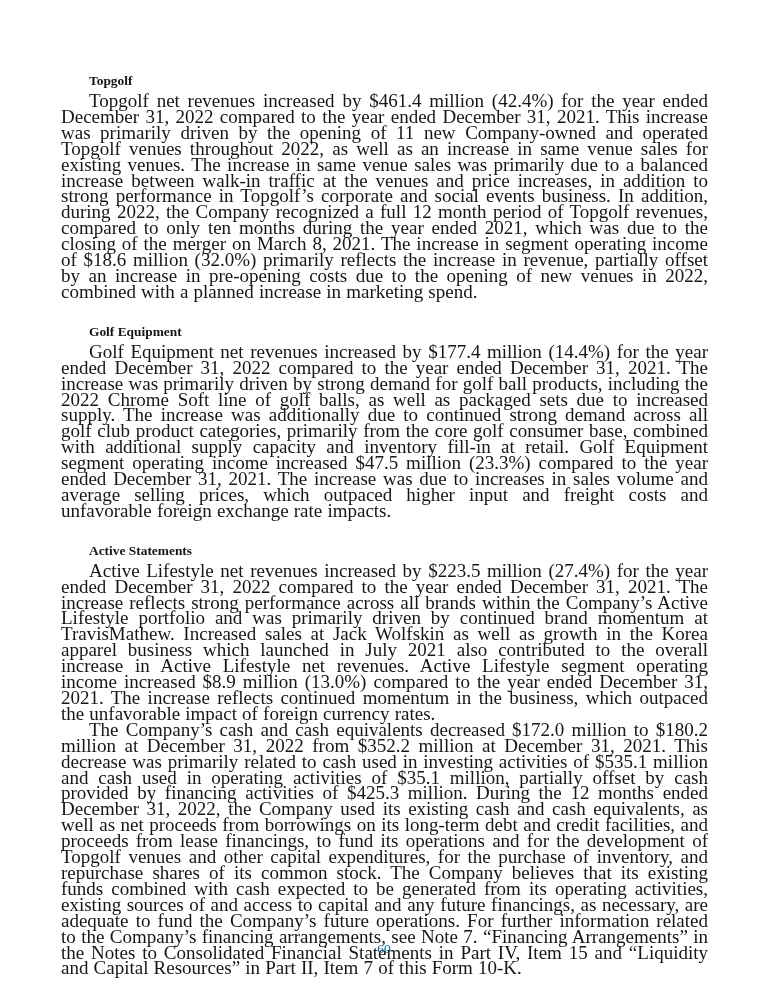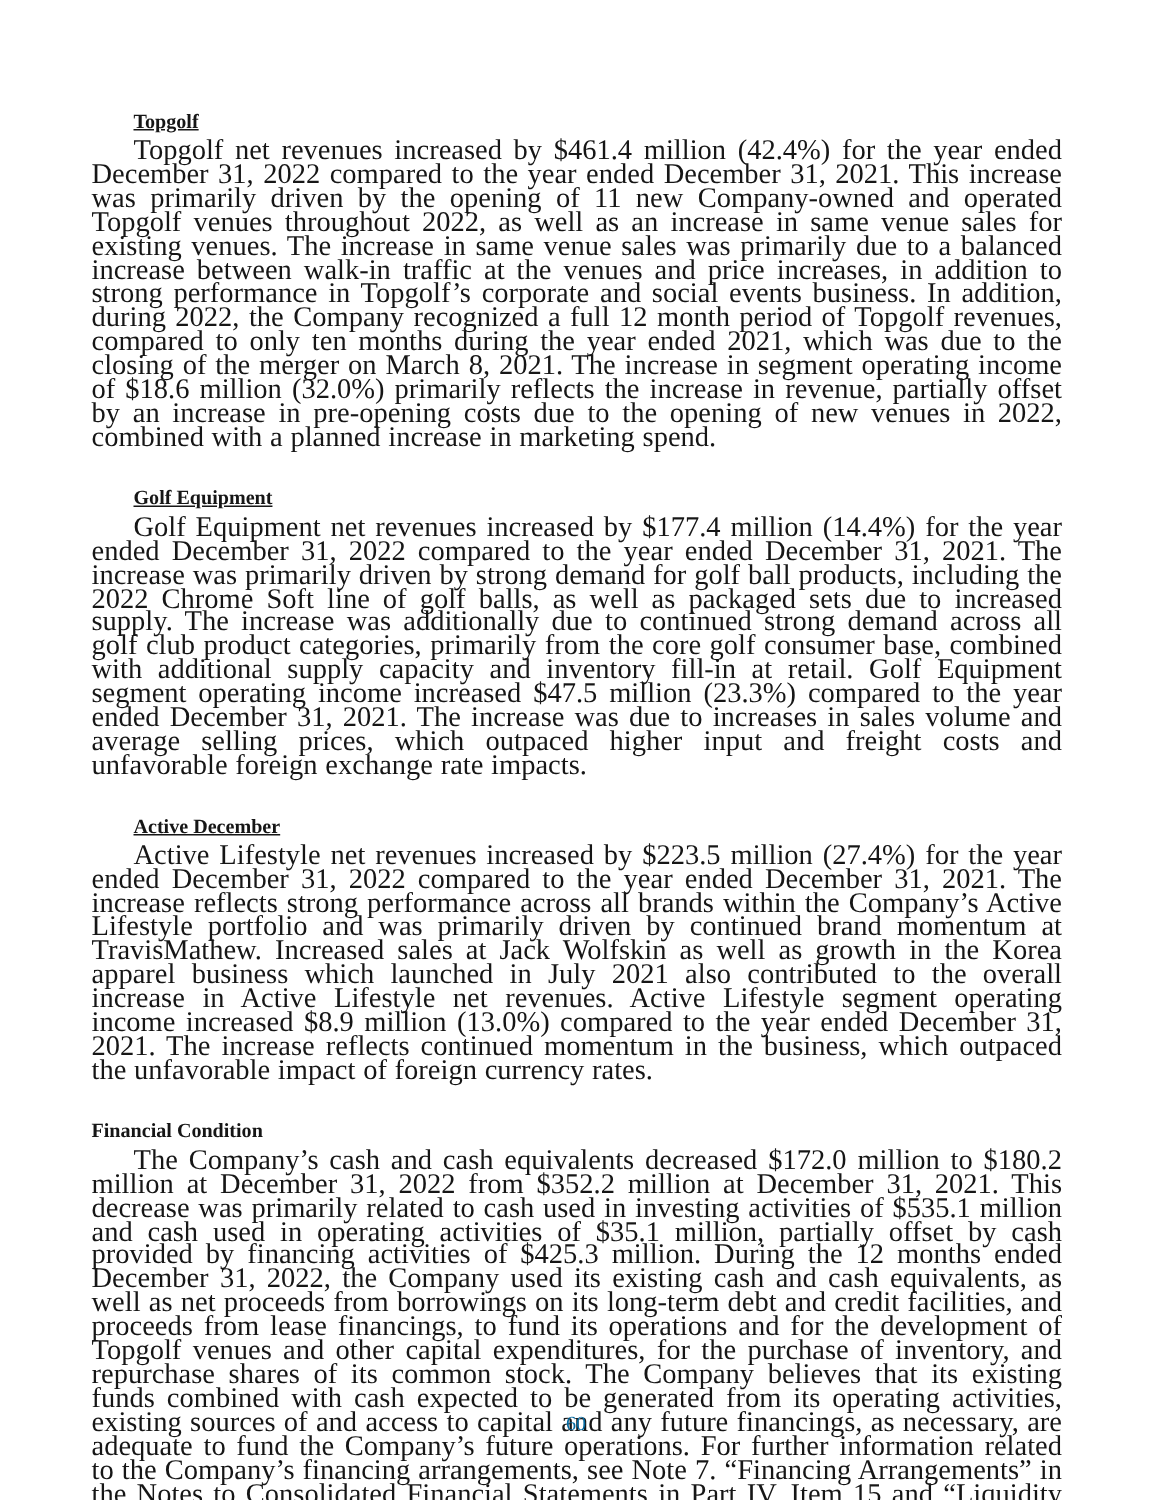--- a/index.html
+++ b/index.html
@@ -23,21 +23,20 @@
     width: 647px;
   }
   .heading {
     font-size: 13.4px;
     line-height: 16px;
     font-weight: bold;
     margin: 0 0 4px 0;
   }
   .heading.indent {
     text-indent: 28px;
-    text-decoration: underline;
   }
   .heading.spaced {
     margin-top: 24px;
   }
   .para {
     font-size: 19px;
     line-height: 15.9px;
     text-align: justify;
     text-indent: 28px;
     margin: 0;
@@ -58,22 +57,21 @@
 
 <div class="page">
   <div class="content">
 
     <h3 class="heading indent">Topgolf</h3>
     <p class="para">Topgolf net revenues increased by $461.4 million (42.4%) for the year ended December 31, 2022 compared to the year ended December 31, 2021. This increase was primarily driven by the opening of 11 new Company-owned and operated Topgolf venues throughout 2022, as well as an increase in same venue sales for existing venues. The increase in same venue sales was primarily due to a balanced increase between walk-in traffic at the venues and price increases, in addition to strong performance in Topgolf’s corporate and social events business. In addition, during 2022, the Company recognized a full 12 month period of Topgolf revenues, compared to only ten months during the year ended 2021, which was due to the closing of the merger on March 8, 2021. The increase in segment operating income of $18.6 million (32.0%) primarily reflects the increase in revenue, partially offset by an increase in pre-opening costs due to the opening of new venues in 2022, combined with a planned increase in marketing spend.</p>
 
     <h3 class="heading indent spaced">Golf Equipment</h3>
     <p class="para">Golf Equipment net revenues increased by $177.4 million (14.4%) for the year ended December 31, 2022 compared to the year ended December 31, 2021. The increase was primarily driven by strong demand for golf ball products, including the 2022 Chrome Soft line of golf balls, as well as packaged sets due to increased supply. The increase was additionally due to continued strong demand across all golf club product categories, primarily from the core golf consumer base, combined with additional supply capacity and inventory fill-in at retail. Golf Equipment segment operating income increased $47.5 million (23.3%) compared to the year ended December 31, 2021. The increase was due to increases in sales volume and average selling prices, which outpaced higher input and freight costs and unfavorable foreign exchange rate impacts.</p>
 
-    <h3 class="heading indent spaced">Active December</h3>
+    <h3 class="heading indent spaced">Active Statements</h3>
     <p class="para">Active Lifestyle net revenues increased by $223.5 million (27.4%) for the year ended December 31, 2022 compared to the year ended December 31, 2021. The increase reflects strong performance across all brands within the Company’s Active Lifestyle portfolio and was primarily driven by continued brand momentum at TravisMathew. Increased sales at Jack Wolfskin as well as growth in the Korea apparel business which launched in July 2021 also contributed to the overall increase in Active Lifestyle net revenues. Active Lifestyle segment operating income increased $8.9 million (13.0%) compared to the year ended December 31, 2021. The increase reflects continued momentum in the business, which outpaced the unfavorable impact of foreign currency rates.</p>
 
-    <h3 class="heading spaced">Financial Condition</h3>
     <p class="para">The Company’s cash and cash equivalents decreased $172.0 million to $180.2 million at December 31, 2022 from $352.2 million at December 31, 2021. This decrease was primarily related to cash used in investing activities of $535.1 million and cash used in operating activities of $35.1 million, partially offset by cash provided by financing activities of $425.3 million. During the 12 months ended December 31, 2022, the Company used its existing cash and cash equivalents, as well as net proceeds from borrowings on its long-term debt and credit facilities, and proceeds from lease financings, to fund its operations and for the development of Topgolf venues and other capital expenditures, for the purchase of inventory, and repurchase shares of its common stock. The Company believes that its existing funds combined with cash expected to be generated from its operating activities, existing sources of and access to capital and any future financings, as necessary, are adequate to fund the Company’s future operations. For further information related to the Company’s financing arrangements, see Note 7. “Financing Arrangements” in the Notes to Consolidated Financial Statements in Part IV, Item 15 and “Liquidity and Capital Resources” in Part II, Item 7 of this Form 10-K.</p>
 
   </div>
 
   <div class="pagenum">60</div>
 </div>
 
 </body></html>

